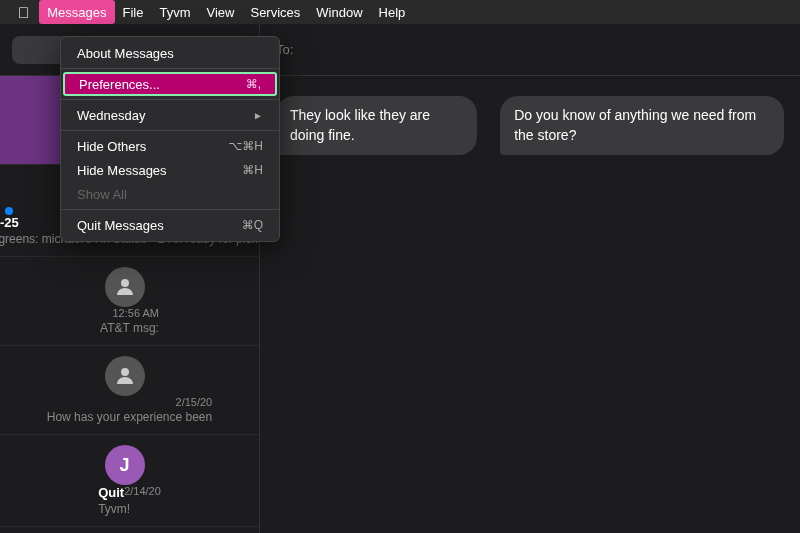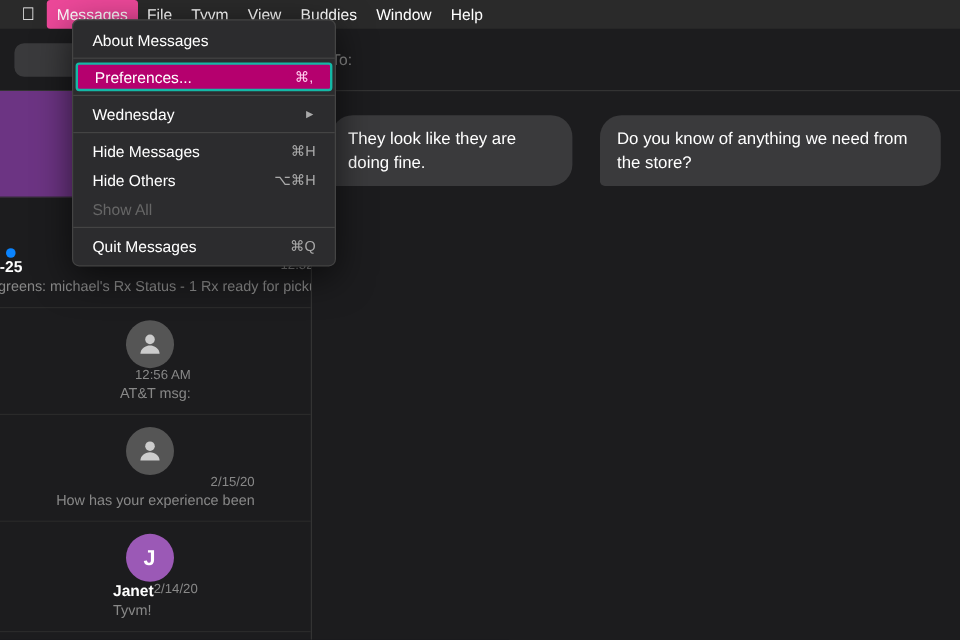--- a/index.html
+++ b/index.html
@@ -38,21 +38,21 @@
       padding: 0 10px;
     }
     .menu-bar-item.messages-active {
       background: #ec4899;
     }
     .menu-bar-spacer { flex: 1; }
 
     
     .dropdown-menu {
       position: absolute;
-      top: 16px;
+      top: 36px;
       left: 60px;
       background: #2c2c2e;
       border: 1px solid #444;
       border-radius: 6px;
       box-shadow: 0 8px 30px rgba(0,0,0,0.6);
       min-width: 220px;
       z-index: 2000;
       padding: 4px 0;
     }
     .menu-item {
@@ -60,21 +60,21 @@
       align-items: center;
       justify-content: space-between;
       padding: 4px 16px;
       color: #ffffff;
       font-size: 13px;
       cursor: default;
       height: 24px;
     }
     .menu-item.preferences-item {
       background: #b5006e;
-      border: 2px solid #14b8a6;
+      border: 2px solid #86efac;
       color: #fff;
       border-radius: 3px;
       margin: 1px 2px;
       padding: 2px 14px;
     }
     .menu-item .shortcut {
       color: #aaa;
       font-size: 12px;
       display: flex;
       align-items: center;
@@ -240,21 +240,21 @@
   </style>
 </head>
 <body>
 
 <div class="menu-bar">
   <div class="menu-bar-item apple-icon"></div>
   <div class="menu-bar-item messages-active">Messages</div>
   <div class="menu-bar-item">File</div>
   <div class="menu-bar-item">Tyvm</div>
   <div class="menu-bar-item">View</div>
-  <div class="menu-bar-item">Buddies</div>
+  <div class="menu-bar-item">Services</div>
   <div class="menu-bar-item">Window</div>
   <div class="menu-bar-item">Help</div>
   <div class="menu-bar-spacer"></div>
 </div>
 
 <div class="bg-chat">
 
   <div class="sidebar">
     <div class="sidebar-header">
       <div class="search-bar">
@@ -332,21 +332,21 @@
             <span class="conv-time">2/15/20</span>
           </div>
           <div class="conv-preview">How has your experience been</div>
         </div>
       </div>
 
       <div class="conv-item">
         <div class="avatar letter-j">J</div>
         <div class="conv-content">
           <div class="conv-header">
-            <span class="conv-name">Janet</span>
+            <span class="conv-name">Quit</span>
             <span class="conv-time">2/14/20</span>
           </div>
           <div class="conv-preview">Tyvm!</div>
         </div>
       </div>
 
       <div class="conv-item">
         <div class="avatar">
           <svg width="24" height="24" viewBox="0 0 24 24" fill="#ccc">
               <circle cx="12" cy="8" r="4"></circle>
@@ -385,27 +385,27 @@
   <div class="menu-separator"></div>
 
   <div class="menu-item">
     <span>Wednesday</span>
     <span class="arrow">►</span>
   </div>
 
   <div class="menu-separator"></div>
 
   <div class="menu-item">
+    <span>Hide Others</span>
+    <span class="shortcut">⌥⌘H</span>
+  </div>
+
+  <div class="menu-item">
     <span>Hide Messages</span>
     <span class="shortcut">⌘H</span>
-  </div>
-
-  <div class="menu-item">
-    <span>Hide Others</span>
-    <span class="shortcut">⌥⌘H</span>
   </div>
 
   <div class="menu-item disabled">
     <span>Show All</span>
     <span class="shortcut"></span>
   </div>
 
   <div class="menu-separator"></div>
 
   <div class="menu-item">

